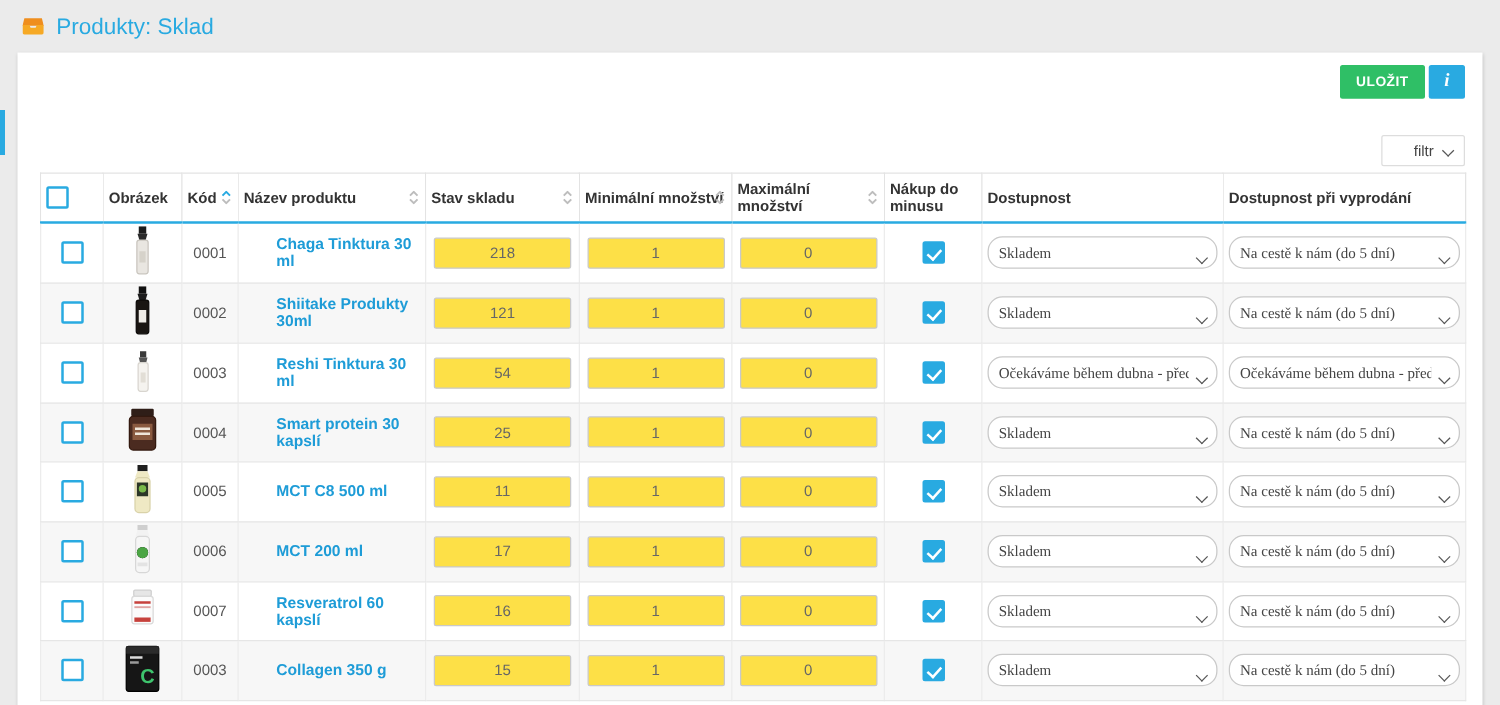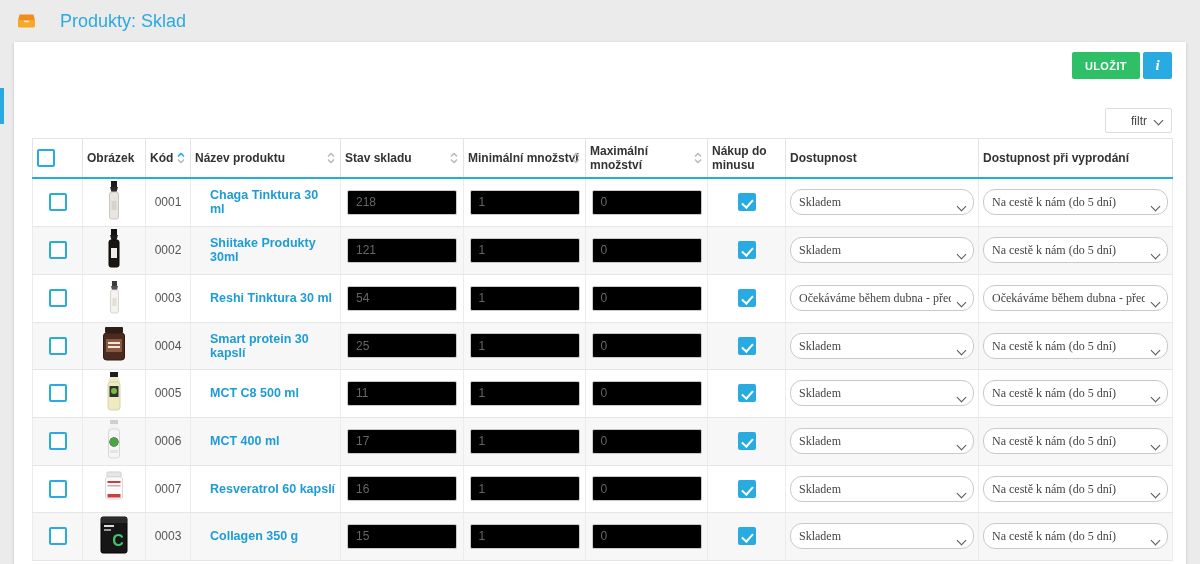--- a/index.html
+++ b/index.html
@@ -4,21 +4,21 @@
 <style>
   * { margin:0; padding:0; box-sizing:border-box; }
   html,body { width:1200px; height:564px; overflow:hidden; }
   body {
     font-family:"Liberation Sans","DejaVu Sans",sans-serif;
     background:#ebebeb;
     position:relative;
   }
   
   .topbar { height:42px; display:flex; align-items:center; padding-left:18px; background:#ebebeb; }
-  .topbar .page-title { font-size:18px; color:#29aae1; margin-left:25px; }
+  .topbar .page-title { font-size:18px; color:#29aae1; margin-left:10px; }
   .inbox-ico { width:17px; height:14px; display:inline-block; }
 
   
   .side-tab { position:absolute; left:0; top:88px; width:4px; height:36px; background:#29aae1; z-index:6; }
 
   
   .card {
     position:absolute; left:14px; right:14px; top:42px; height:560px;
     background:#fff; box-shadow:0 1px 3px rgba(0,0,0,.18);
   }
@@ -52,42 +52,42 @@
     height:39px; background:#fff; font-size:12px; font-weight:bold; color:#333;
     text-align:left; vertical-align:middle; position:relative;
     border:1px solid #e3e3e3; border-bottom:2px solid #29aae1; padding:2px 4px;
   }
   tbody td {
     height:47px; font-size:12px; color:#555; text-align:center; vertical-align:middle;
     border-left:1px solid #ececec; border-right:1px solid #ececec; border-bottom:1px solid #e6e6e6;
     padding:2px 4px; background:#fff;
   }
   tbody tr:nth-child(even) td { background:#f7f7f7; }
-  td.cell-name { text-align:left; padding-left:19px; }
+  td.cell-name { text-align:left; padding-left:30px; }
   .prod-link { color:#1e9cd7; font-weight:bold; font-size:12.5px; text-decoration:none; cursor:pointer; }
 
   
   .sort { position:absolute; right:5px; top:50%; transform:translateY(-50%); display:flex; flex-direction:column; gap:1px; }
   .sort svg { display:block; }
 
   
   .cbx {
     width:18px; height:18px; border:2px solid #29aae1; border-radius:2px; background:#fff;
     display:inline-block; vertical-align:middle; cursor:pointer;
   }
   .cbx.checked { background:#29aae1; border-color:#29aae1; position:relative; }
   .cbx.checked::after {
     content:""; position:absolute; left:4px; top:2px; width:5px; height:9px;
     border-right:2px solid #fff; border-bottom:2px solid #fff; transform:rotate(42deg);
   }
 
   
   .num-input {
-    width:110px; height:25px; border:1px solid #c9c9c9; border-radius:2px; background:#000000;
-    font-family:inherit; font-size:12px; color:#666; text-align:left; padding:0 8px;
+    width:110px; height:25px; border:1px solid #c9c9c9; border-radius:2px; background:#fde047;
+    font-family:inherit; font-size:12px; color:#666; text-align:center; padding:0 8px;
   }
 
   
   .sel-wrap { position:relative; width:177px; margin:0 auto; }
   .sel-wrap select {
     width:100%; height:26px; border:1px solid #c9c9c9; border-radius:12px; background:#fff;
     font-family:Liberation Serif, serif; font-size:12px; color:#444; padding:0 22px 0 8px;
     -webkit-appearance:none; appearance:none; cursor:pointer;
     overflow:hidden; text-overflow:clip; white-space:nowrap;
   }
@@ -306,21 +306,21 @@
     <td><span class="cbx"></span></td>
     <td><span class="thumb"><svg width="26" height="40" viewBox="0 0 26 40">
                   <rect x="9" y="0" width="8" height="4" fill="#cfcfcf"></rect>
                   <path d="M9 4 h8 l1.5 5 h-11 z" fill="#f2f2f2"></path>
                   <rect x="7.5" y="9" width="11" height="29" rx="3" fill="#f6f6f6" stroke="#d7d7d7"></rect>
                   <circle cx="13" cy="22" r="4.5" fill="#4aא5a3c"></circle>
                   <circle cx="13" cy="22" r="4.5" fill="#4ba544"></circle>
                   <rect x="9" y="30" width="8" height="3" fill="#e3e3e3"></rect>
                 </svg></span></td>
     <td>0006</td>
-    <td class="cell-name"><a class="prod-link">MCT 400 ml</a></td>
+    <td class="cell-name"><a class="prod-link">MCT 200 ml</a></td>
     <td><input class="num-input" value="17" style=""></td>
     <td><input class="num-input" value="1" style=""></td>
     <td><input class="num-input" value="0" style=""></td>
     <td><span class="cbx checked"></span></td>
     <td><span class="sel-wrap"><select>
                   <option value="Skladem" selected="">Skladem</option>
                 </select></span></td>
     <td><span class="sel-wrap"><select>
                   <option value="Na cestě k nám (do 5 dní)" selected="">Na cestě k nám (do 5 dní)</option>
                 </select></span></td>

